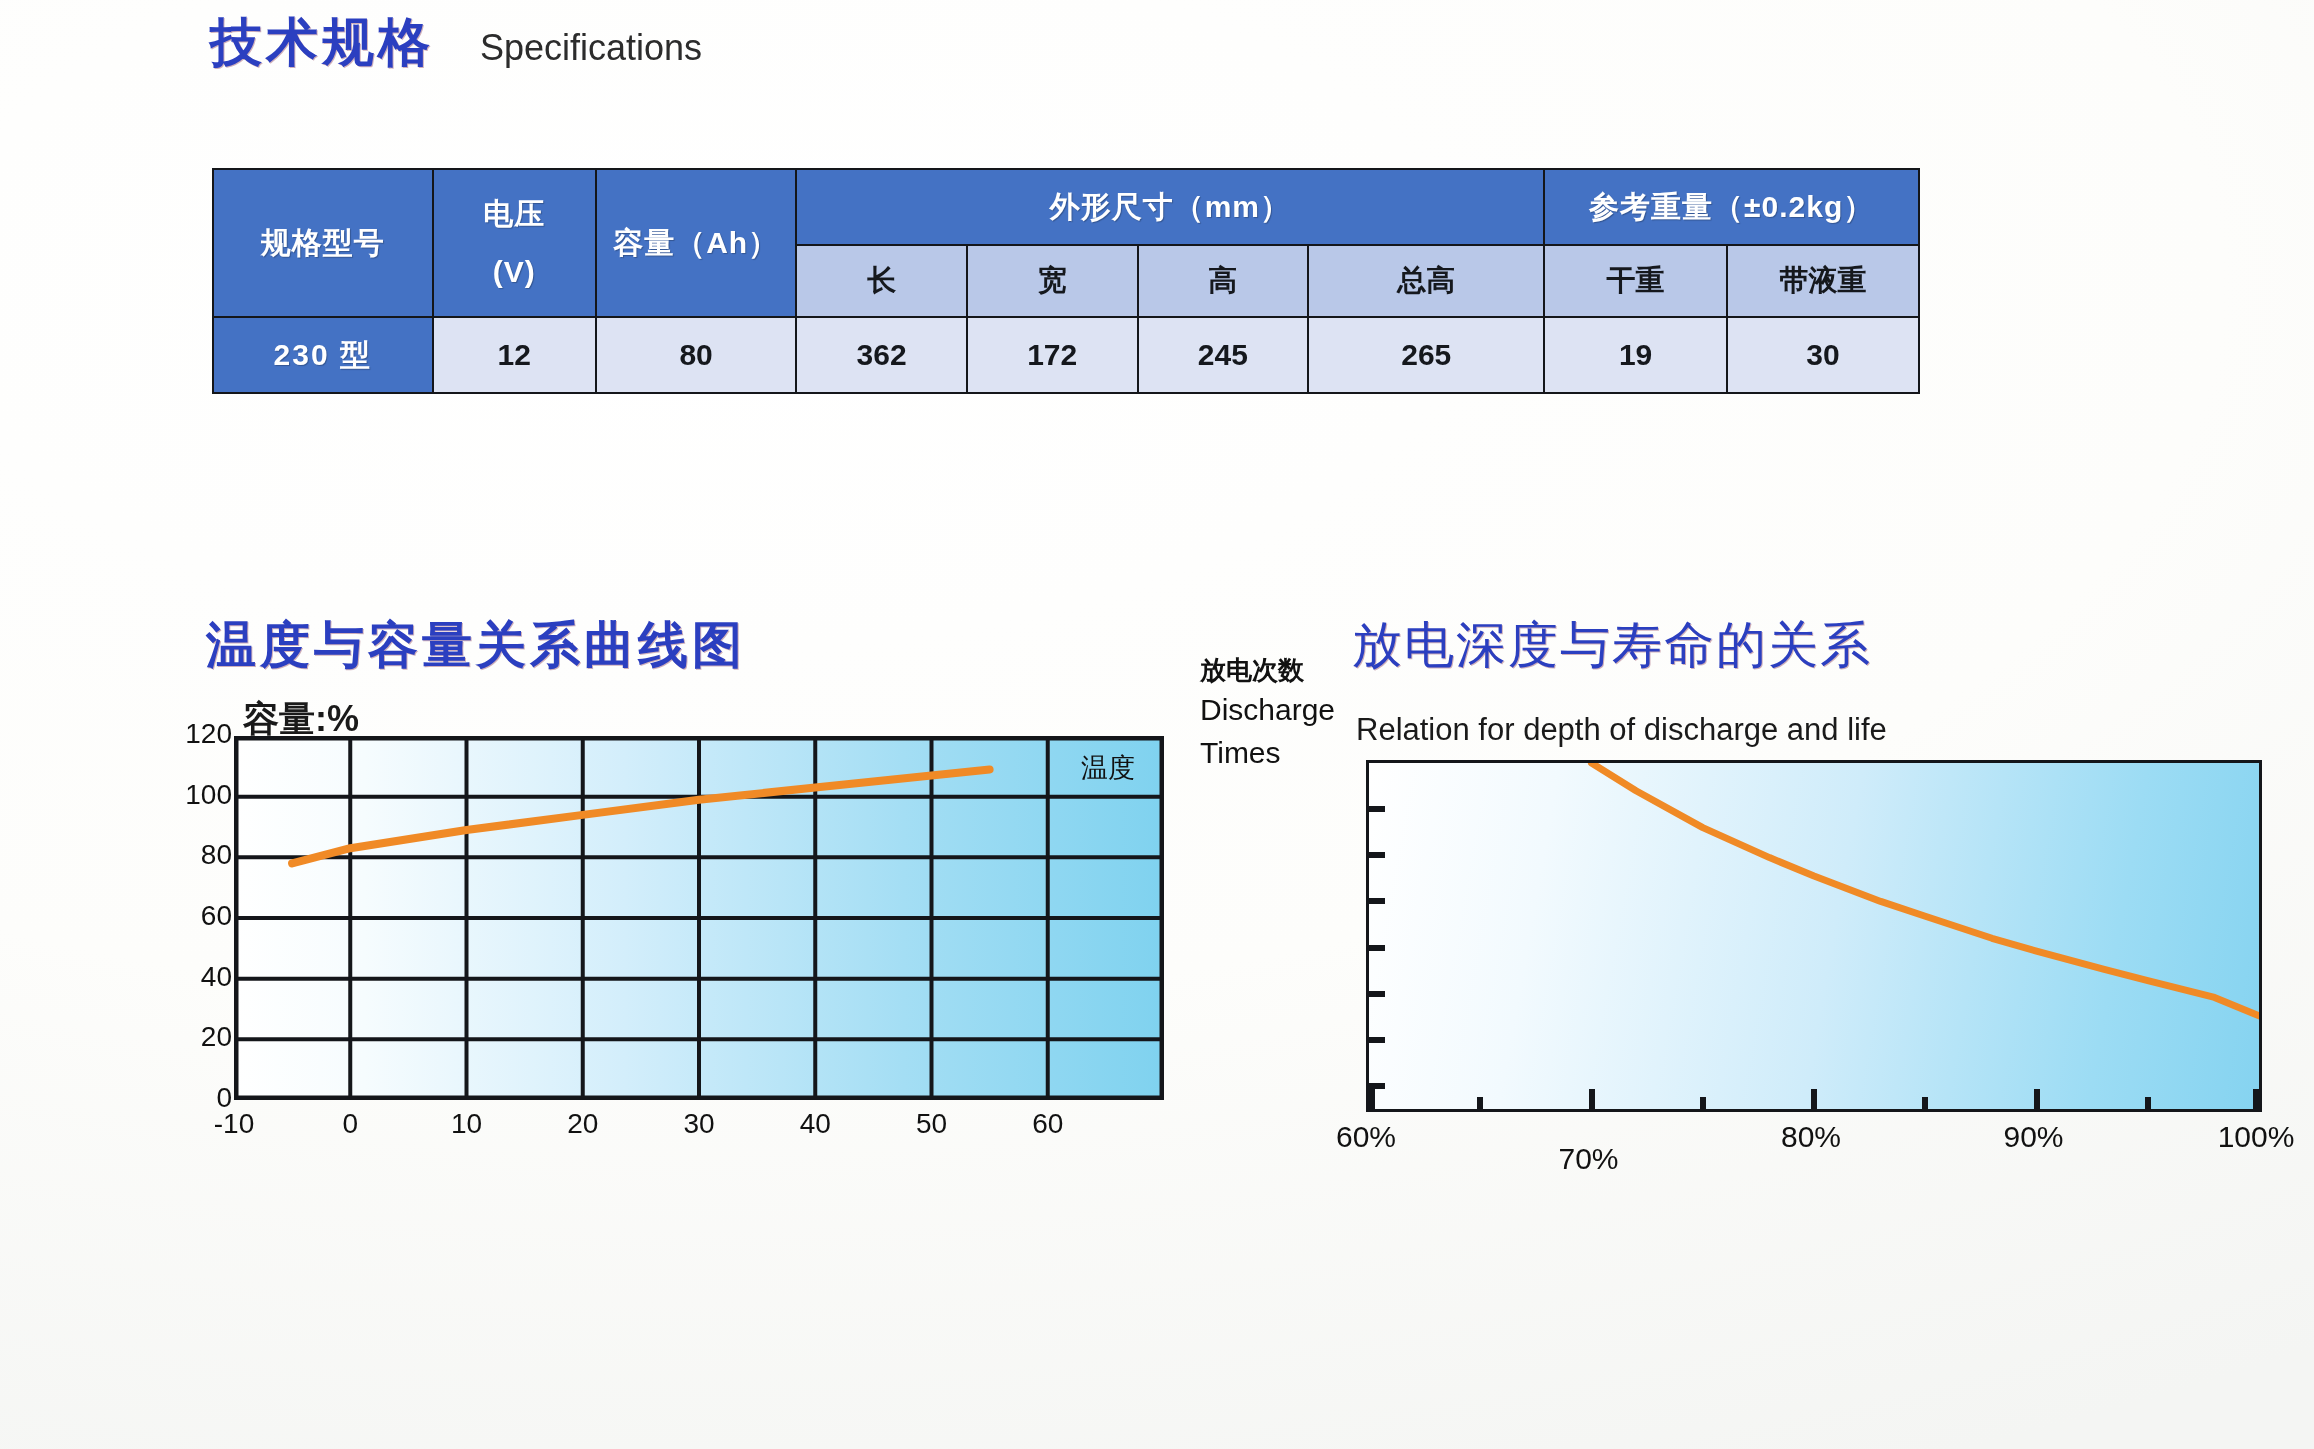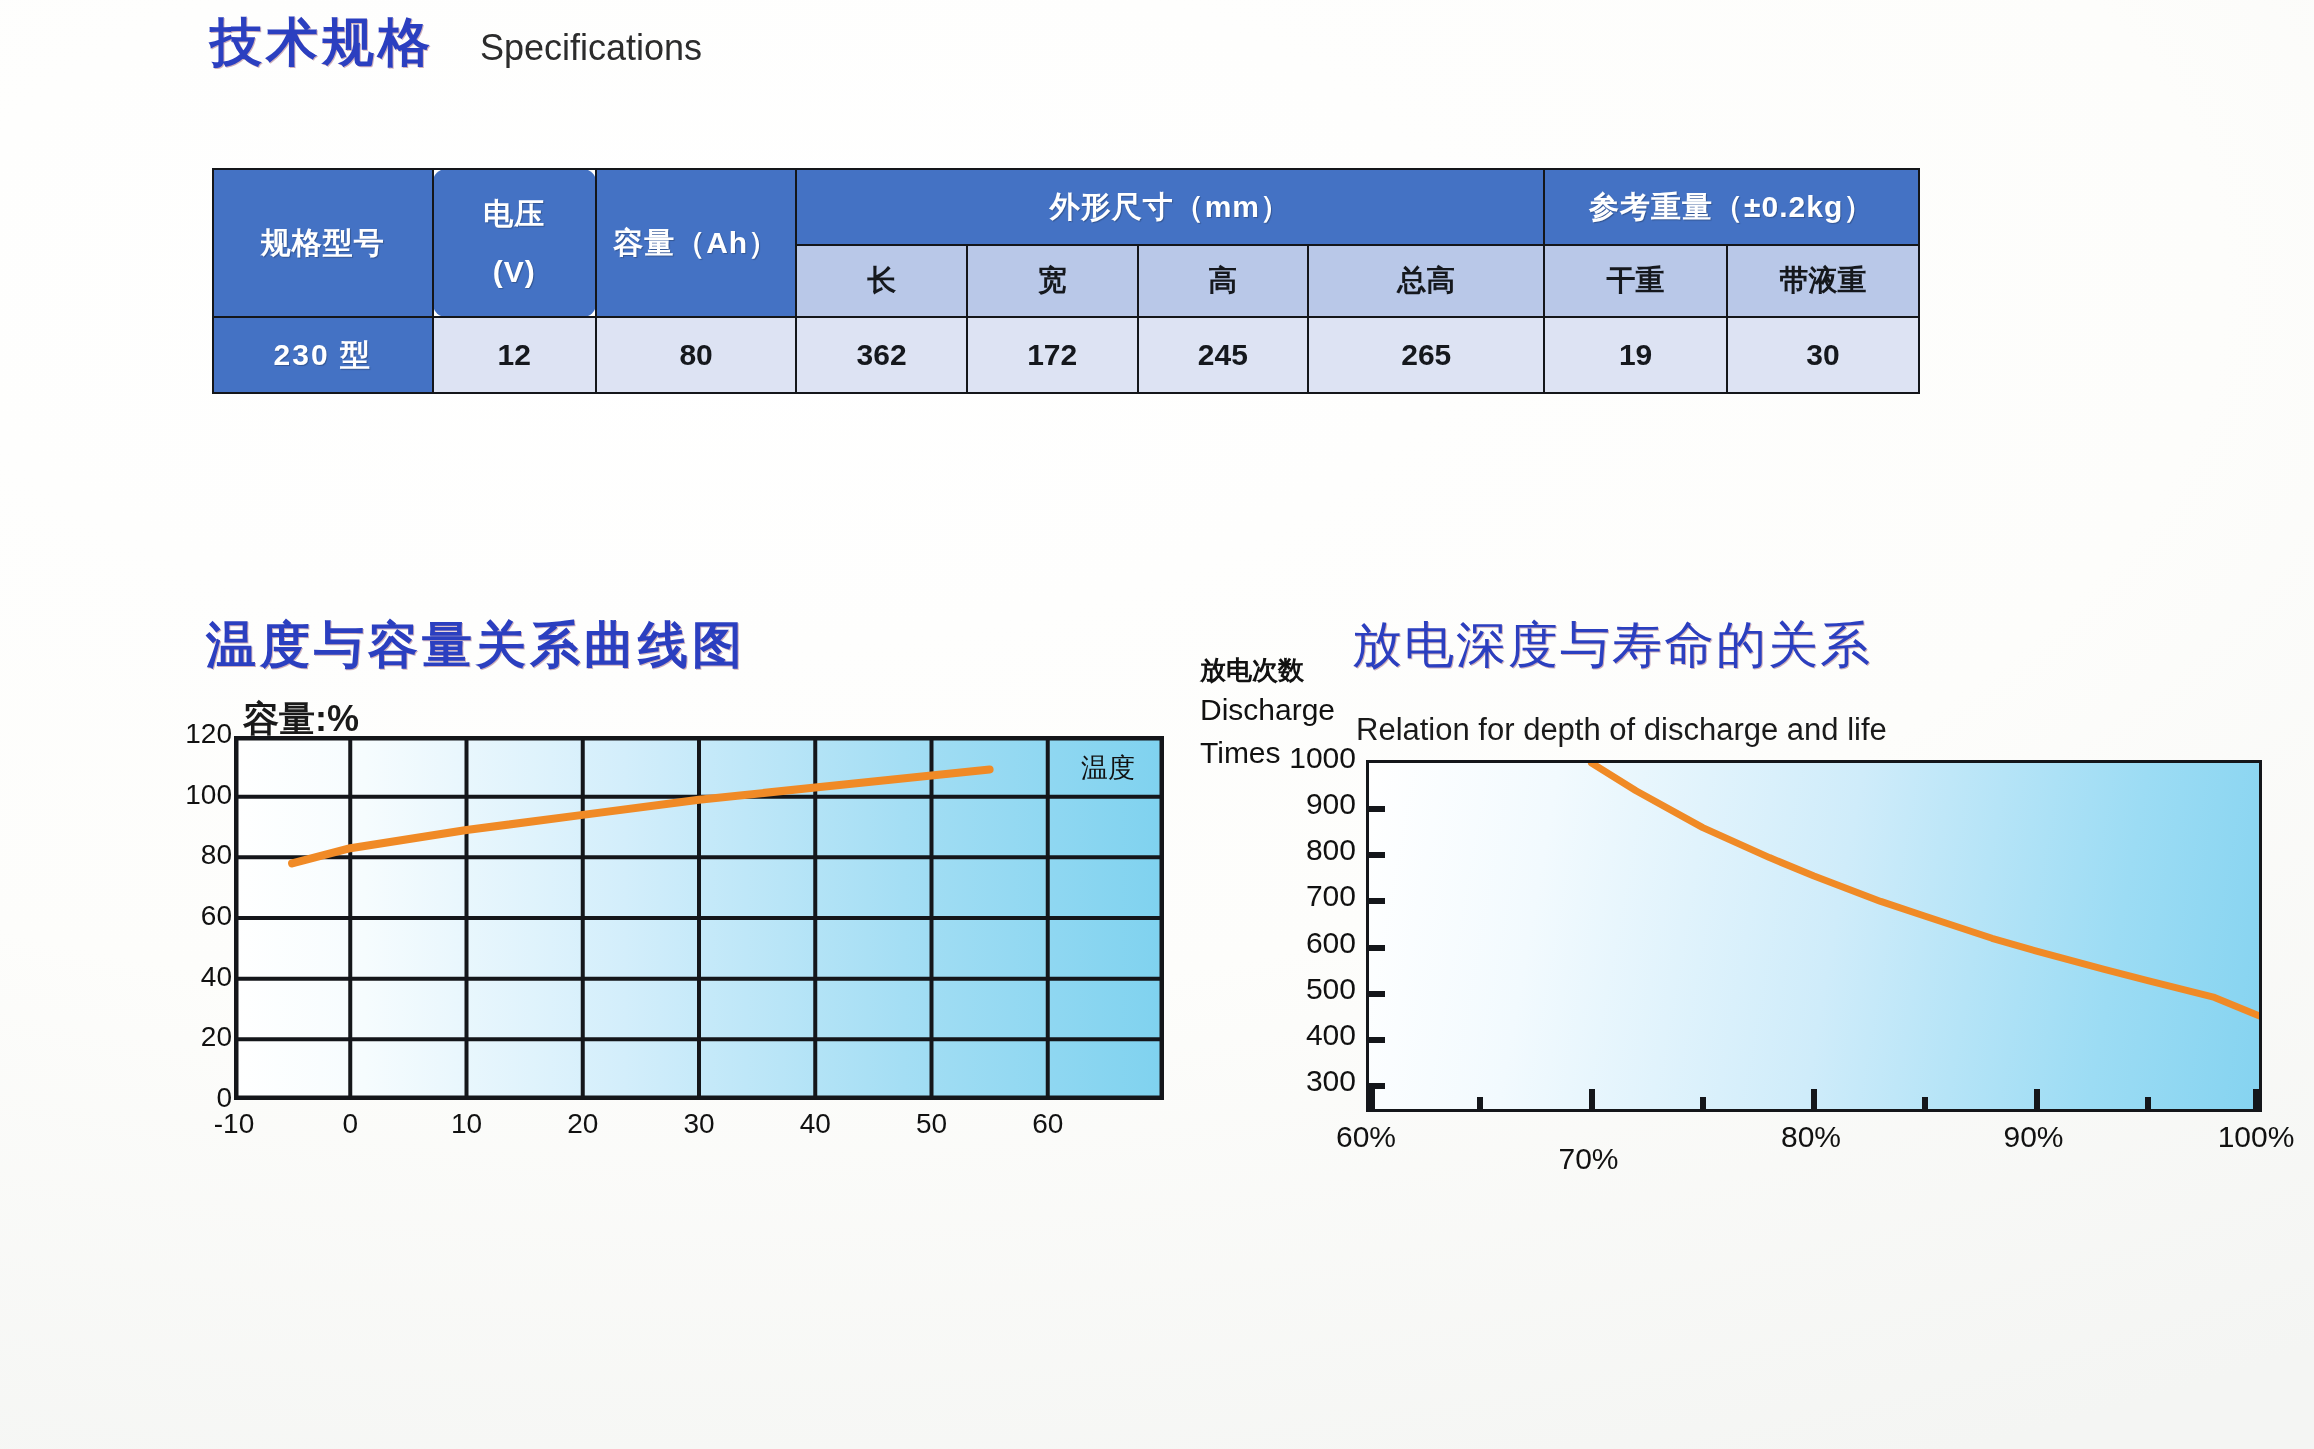--- a/index.html
+++ b/index.html
@@ -85,21 +85,21 @@
     height: 76px;
     margin-top: 8px;
   }
   .cell {
     background: #dde3f3;
     color: #15181d;
     font-size: 30px;
     height: 76px;
   }
   .h-tall { height: 148px; }
-  .two-line { line-height: 1.95; border-radius: 13px; }
+  .two-line { line-height: 1.95; }
 
   
   #chart1 {
     position: absolute;
     left: 200px;
     top: 612px;
     width: 1000px;
     height: 560px;
   }
   #chart1-title {
@@ -305,30 +305,20 @@
   </div>
 
   <div id="chart2-subtitle">Relation for depth of discharge and life</div>
 
   <div id="chart2-plotbox">
     <svg id="c2-svg" width="890" height="346">
         <path d="M222.5 0.0 L267.0 27.7 L333.8 64.6 L400.5 94.6 L445.0 113.0 L511.7 138.4 L556.3 153.2 L623.0 175.3 L667.5 188.2 L734.3 206.2 L778.8 217.7 L845.5 234.4 L890.0 252.8 " fill="none" stroke="#F08A26" stroke-width="7" stroke-linecap="round" stroke-linejoin="round"></path>
       </svg>
   <div class="tick-mark" style="left: 0px; top: 43.1333px; width: 16px; height: 6px;"></div><div class="tick-mark" style="left: 0px; top: 89.2667px; width: 16px; height: 6px;"></div><div class="tick-mark" style="left: 0px; top: 135.4px; width: 16px; height: 6px;"></div><div class="tick-mark" style="left: 0px; top: 181.533px; width: 16px; height: 6px;"></div><div class="tick-mark" style="left: 0px; top: 227.667px; width: 16px; height: 6px;"></div><div class="tick-mark" style="left: 0px; top: 273.8px; width: 16px; height: 6px;"></div><div class="tick-mark" style="left: 0px; top: 319.933px; width: 16px; height: 6px;"></div><div class="tick-mark" style="left: 0px; bottom: 0px; width: 6px; height: 20px;"></div><div class="tick-mark" style="left: 219.5px; bottom: 0px; width: 6px; height: 20px;"></div><div class="tick-mark" style="left: 442px; bottom: 0px; width: 6px; height: 20px;"></div><div class="tick-mark" style="left: 664.5px; bottom: 0px; width: 6px; height: 20px;"></div><div class="tick-mark" style="left: 884px; bottom: 0px; width: 6px; height: 20px;"></div><div class="tick-mark" style="left: 108.25px; bottom: 0px; width: 6px; height: 12px;"></div><div class="tick-mark" style="left: 330.75px; bottom: 0px; width: 6px; height: 12px;"></div><div class="tick-mark" style="left: 553.25px; bottom: 0px; width: 6px; height: 12px;"></div><div class="tick-mark" style="left: 775.75px; bottom: 0px; width: 6px; height: 12px;"></div></div>
 
-  <div id="chart2-yticks">
-      <div class="c2-ytick" style="top: -19px;">1000</div>
-      <div class="c2-ytick" style="top: 27.1333px;">900</div>
-      <div class="c2-ytick" style="top: 73.2667px;">800</div>
-      <div class="c2-ytick" style="top: 119.4px;">700</div>
-      <div class="c2-ytick" style="top: 165.533px;">600</div>
-      <div class="c2-ytick" style="top: 211.667px;">500</div>
-      <div class="c2-ytick" style="top: 257.8px;">400</div>
-      <div class="c2-ytick" style="top: 303.933px;">300</div>
-    </div>
   <div id="chart2-xticks">
       <div class="c2-xtick" style="left: -55px;">60%</div>
       <div class="c2-xtick" style="left: 167.5px; margin-top: 22px;">70%</div>
       <div class="c2-xtick" style="left: 390px;">80%</div>
       <div class="c2-xtick" style="left: 612.5px;">90%</div>
       <div class="c2-xtick" style="left: 835px;">100%</div>
     </div>
 </div>
 
 </body></html>

